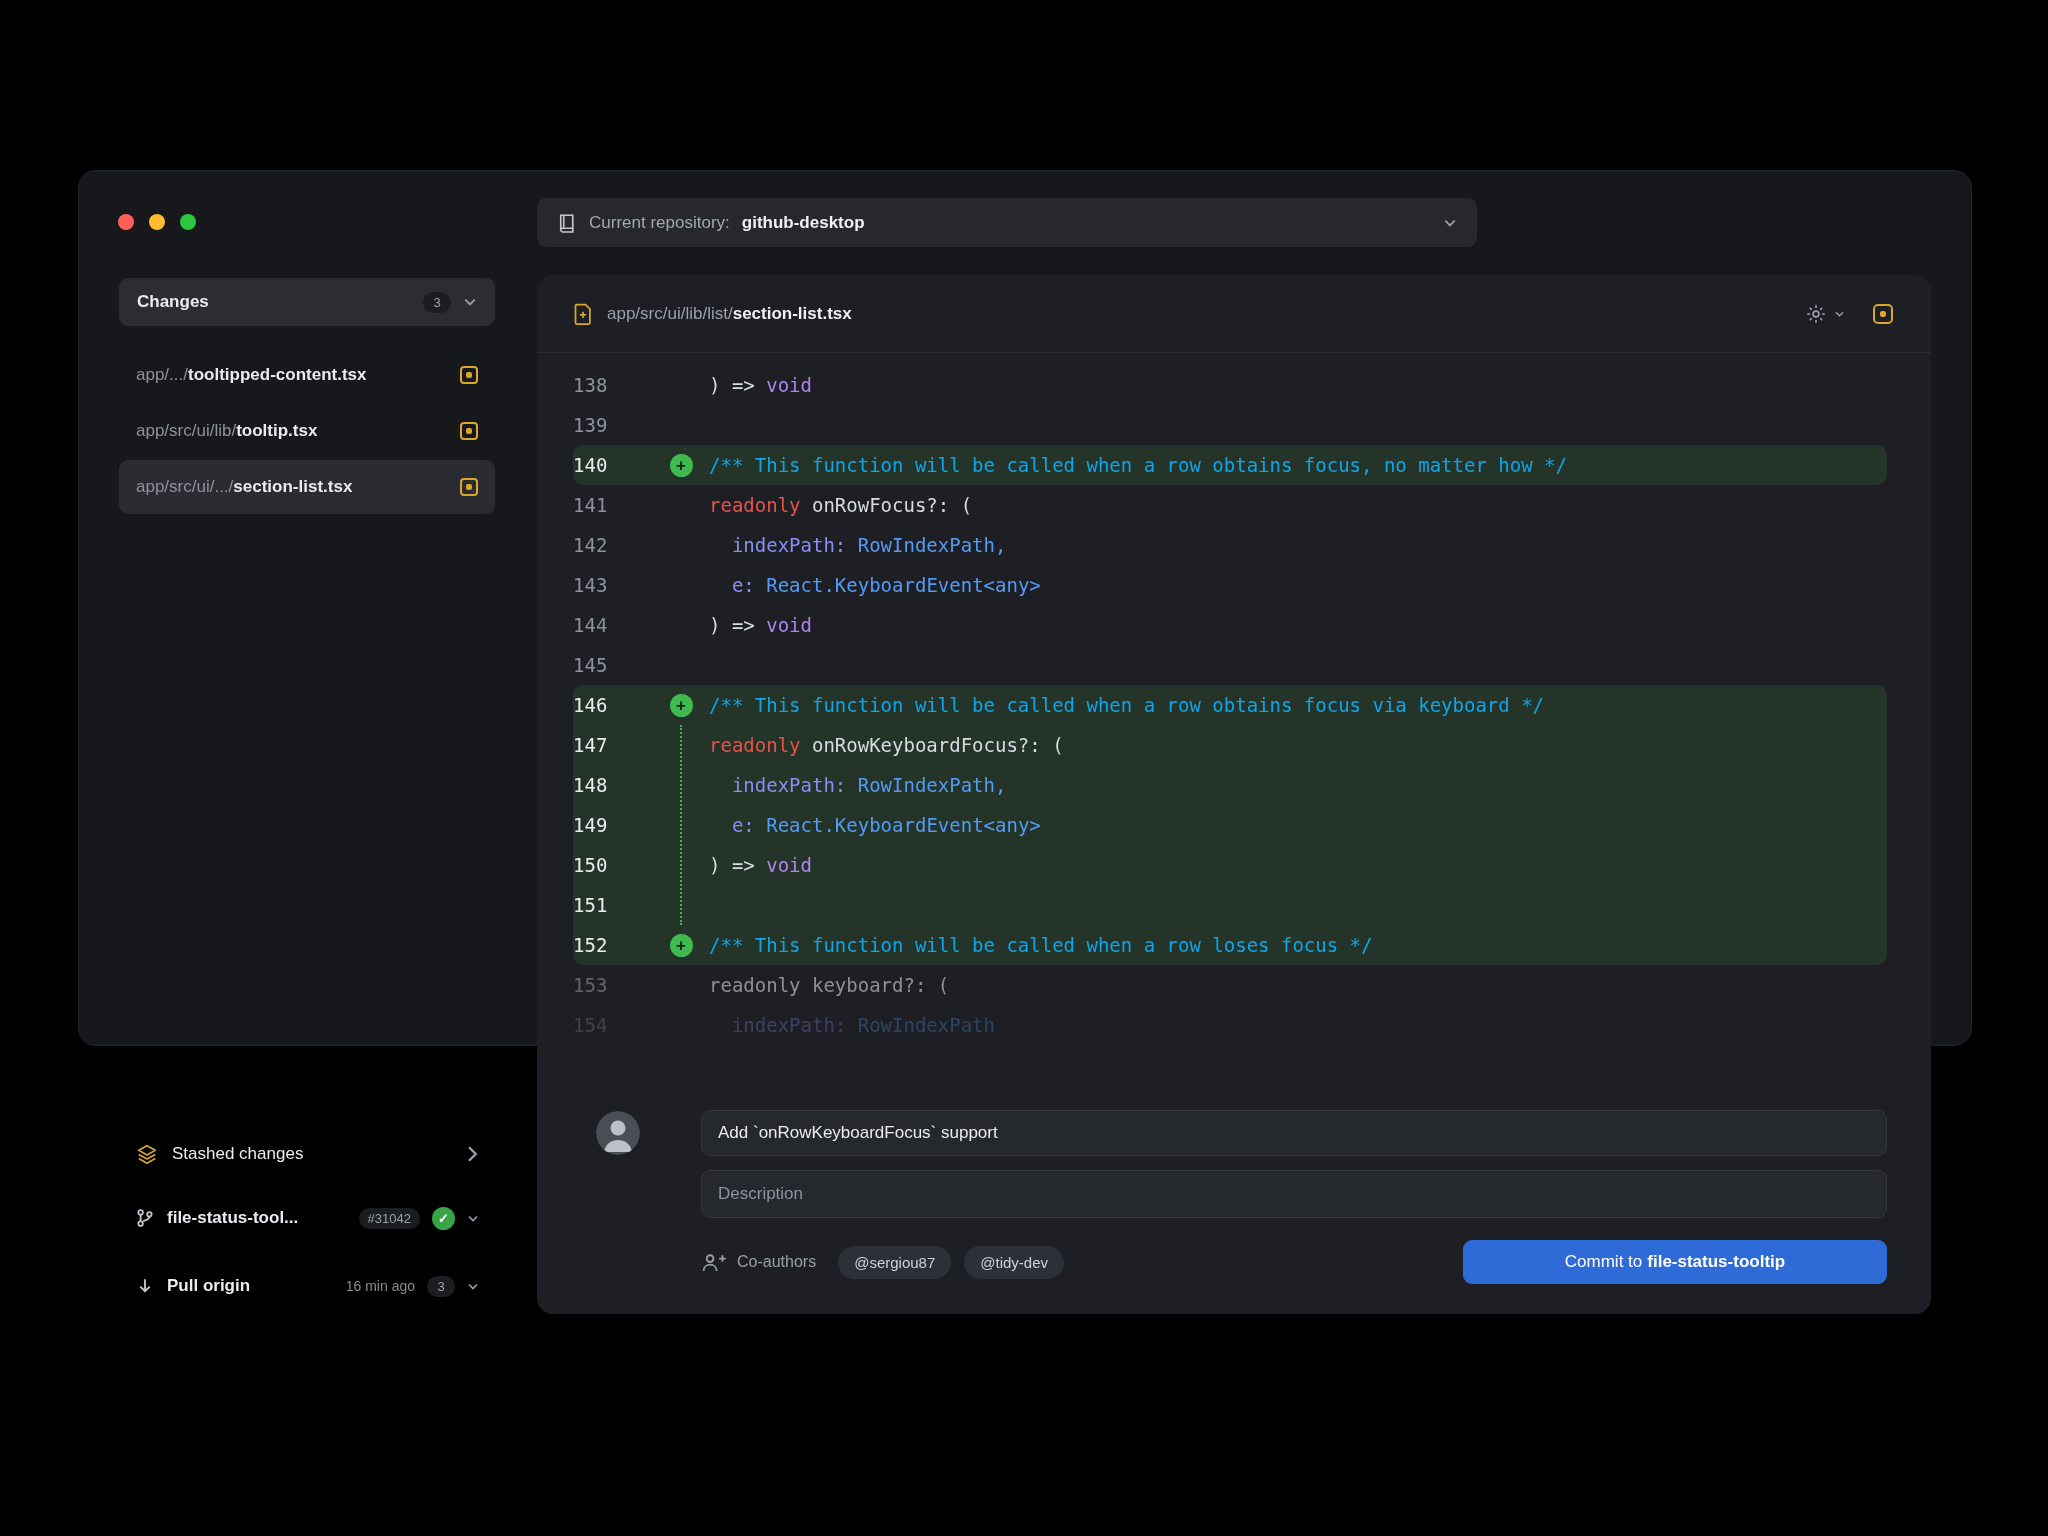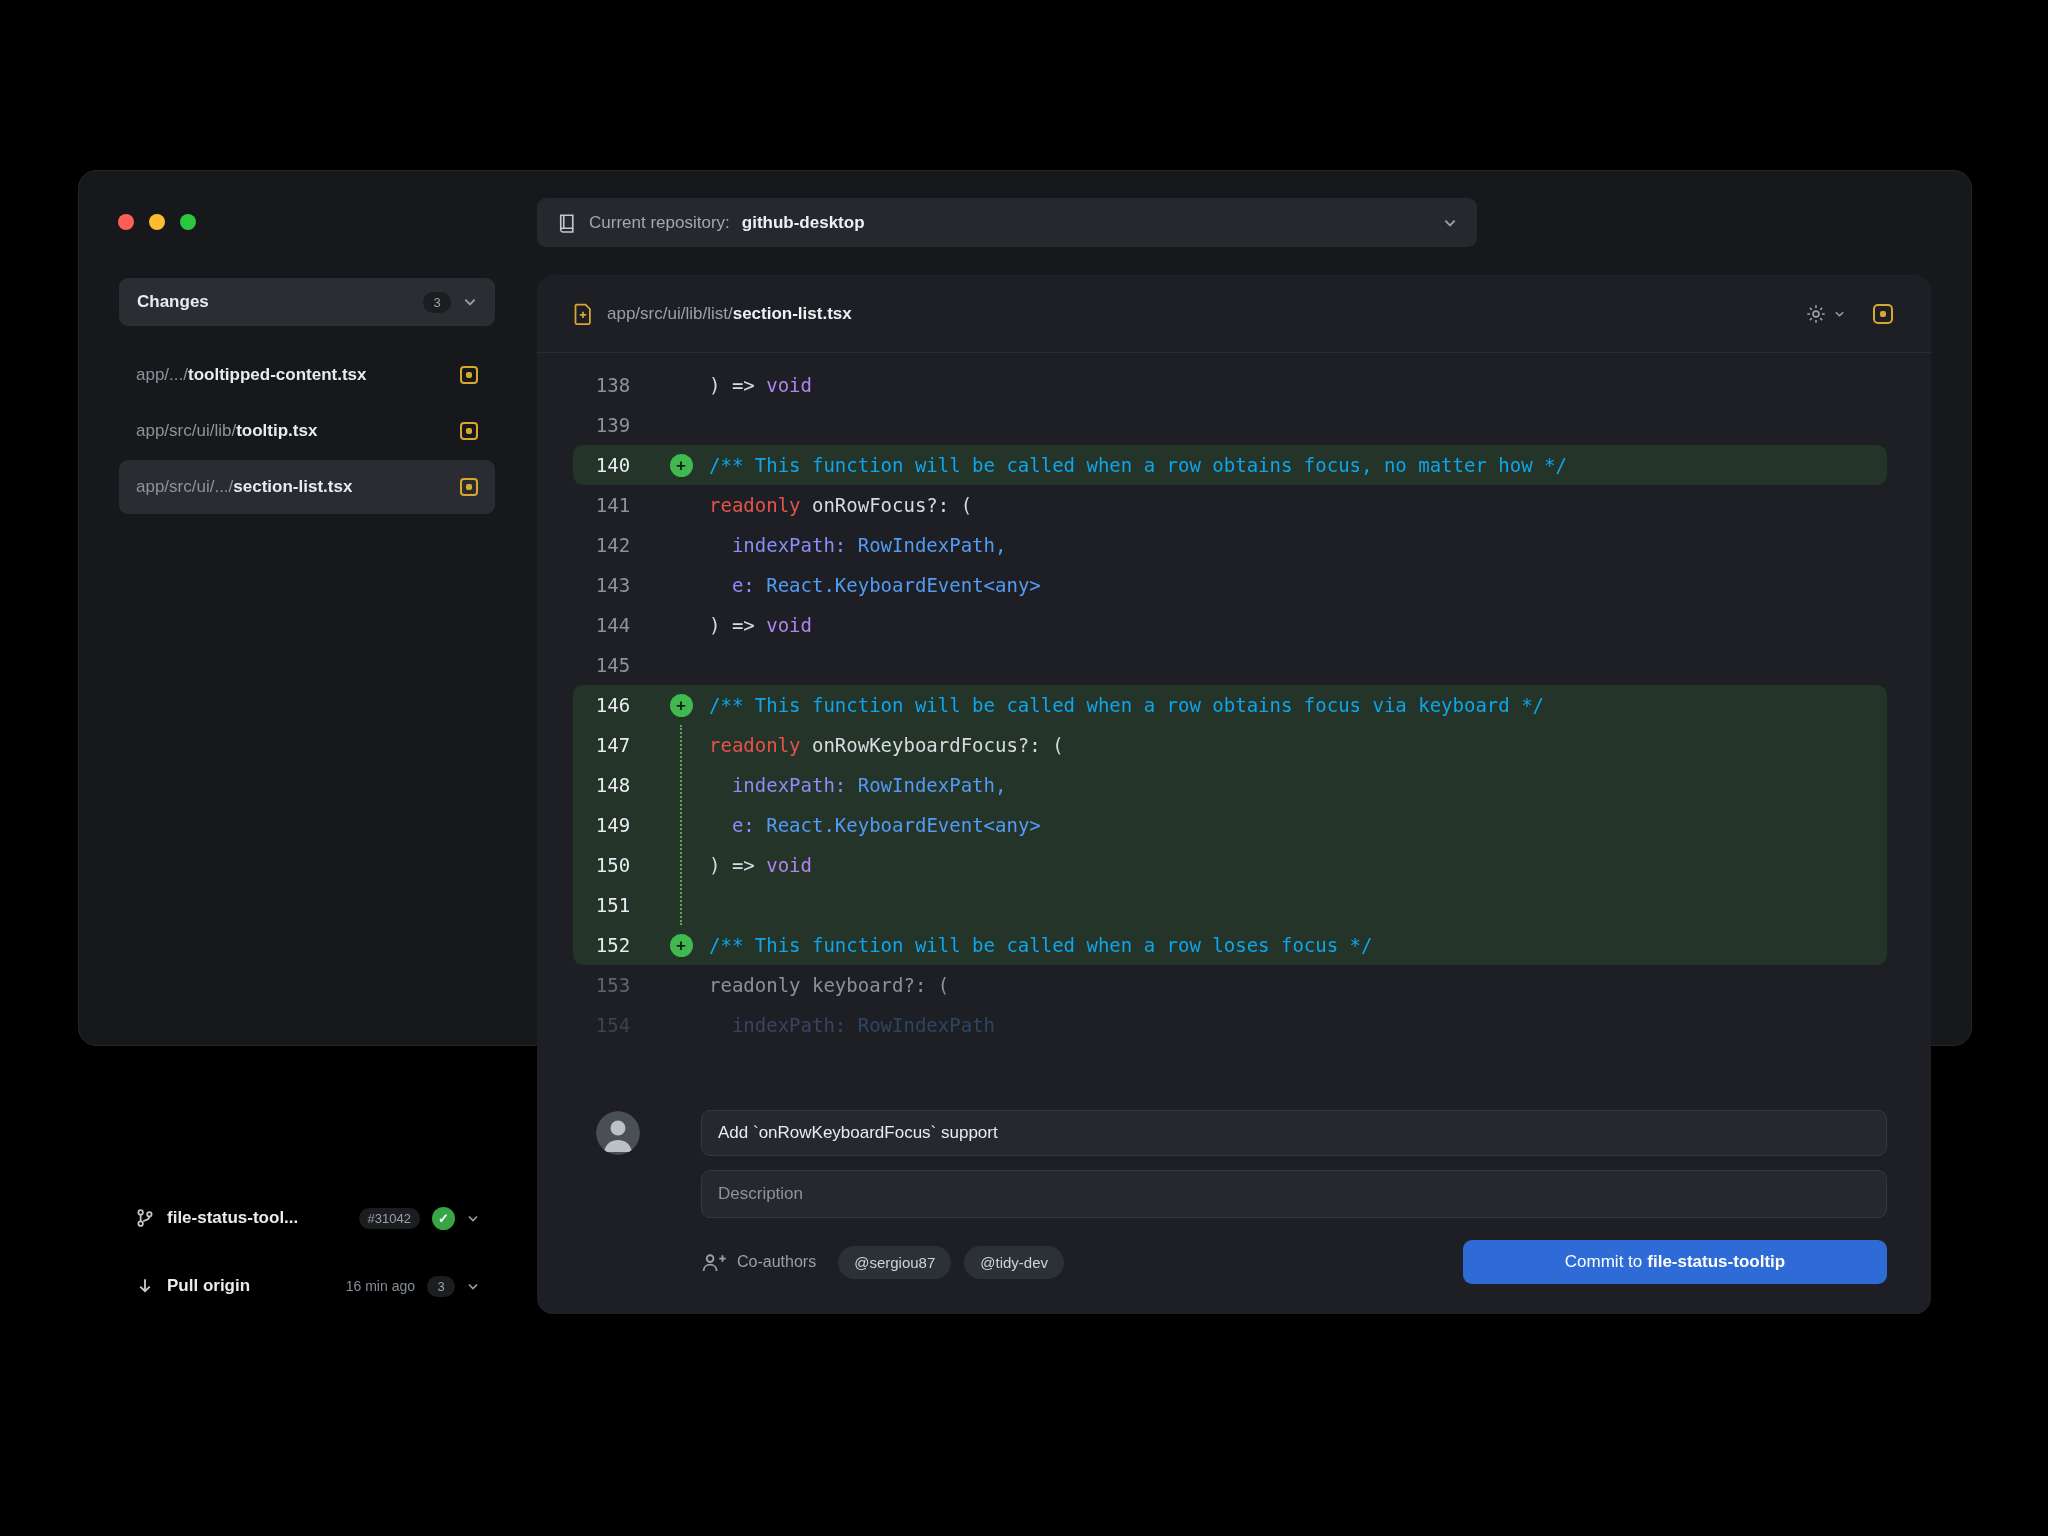--- a/index.html
+++ b/index.html
@@ -63,21 +63,21 @@
   .path-prefix { color: #9aa0a8; font-size: 17px; }
   .path-name { color: #eef0f3; font-size: 17px; font-weight: 700; }
   .header-right { margin-left: auto; display: flex; align-items: center; gap: 28px; }
   .gear-group { display: flex; align-items: center; gap: 7px; }
   .sq-icon { width: 20px; height: 20px; border: 2px solid #d9a72e; border-radius: 5px; position: relative; }
   .sq-dot { position: absolute; left: 50%; top: 50%; width: 6px; height: 6px;
             margin: -3px 0 0 -3px; background: #d9a72e; border-radius: 2px; }
 
   .diff-code { padding: 12px 44px 0 36px; }
   .line { display: flex; align-items: center; height: 40px; }
-  .ln { width: 80px; flex: none; text-align: center; font-family: "DejaVu Sans Mono", monospace;
+  .ln { width: 80px; flex: none; text-align: left; font-family: "DejaVu Sans Mono", monospace;
         font-size: 19px; color: #8d939b; }
   .ln.in-add { color: #e9edf1; }
   .gutter { width: 56px; flex: none; display: flex; justify-content: center; align-items: center; }
   .plus { width: 23px; height: 23px; border-radius: 50%; background: #3fb950; color: #0c2212;
           font: 700 17px/1 "Liberation Sans", sans-serif; display: flex; align-items: center;
           justify-content: center; }
   .code-text { font-family: "DejaVu Sans Mono", monospace; font-size: 19px; white-space: pre; }
   .tk-p { color: #d6dbe1; } .tk-c { color: #0ea5e9; } .tk-k { color: #e5534b; }
   .tk-v { color: #b083f0; } .tk-o { color: #8a8ef6; } .tk-t { color: #539bf5; }
   .line.added { background: #243428; border-radius: 10px; }
@@ -161,20 +161,35 @@
         </div>
         <div class="file-row selected">
           <span class="file-text"><span class="file-prefix">app/src/ui/.../</span><span class="file-name">section-list.tsx</span></span>
           <span class="mod-icon">
             <span class="mod-dot"></span>
           </span>
         </div>
       </div>
 
     <div class="sidebar-bottom">
+      <div class="stashed-row">
+        <span class="icon">
+          <svg width="22" height="22" viewBox="0 0 24 24" fill="none" stroke="#d9a72e" stroke-width="1.8" stroke-linejoin="round">
+            <path d="M12 3 21 8 12 13 3 8z"></path>
+              <path d="M3 12.5 12 17.5 21 12.5"></path>
+              <path d="M3 17 12 22 21 17"></path>
+          </svg>
+        </span>
+        <span class="stashed-label">Stashed changes</span>
+        <span class="icon ml-auto">
+          <svg width="12" height="18" viewBox="0 0 8 12">
+              <path d="M2 1.5 6.5 6 2 10.5" stroke="#9aa0a8" stroke-width="1.6" fill="none"></path>
+            </svg>
+        </span>
+      </div>
 
       <div class="boxed-row">
         <span class="icon">
           <svg width="20" height="22" viewBox="0 0 16 16" fill="none" stroke="#c3c8cf" stroke-width="1.4">
             <circle cx="4.5" cy="3.5" r="1.8"></circle>
               <circle cx="4.5" cy="12.5" r="1.8"></circle>
               <circle cx="11.5" cy="5" r="1.8"></circle>
             <path d="M4.5 5.3v5.4"></path>
               <path d="M11.5 6.8c0 2.6-2.6 3-5 3.6"></path>
           </svg>

